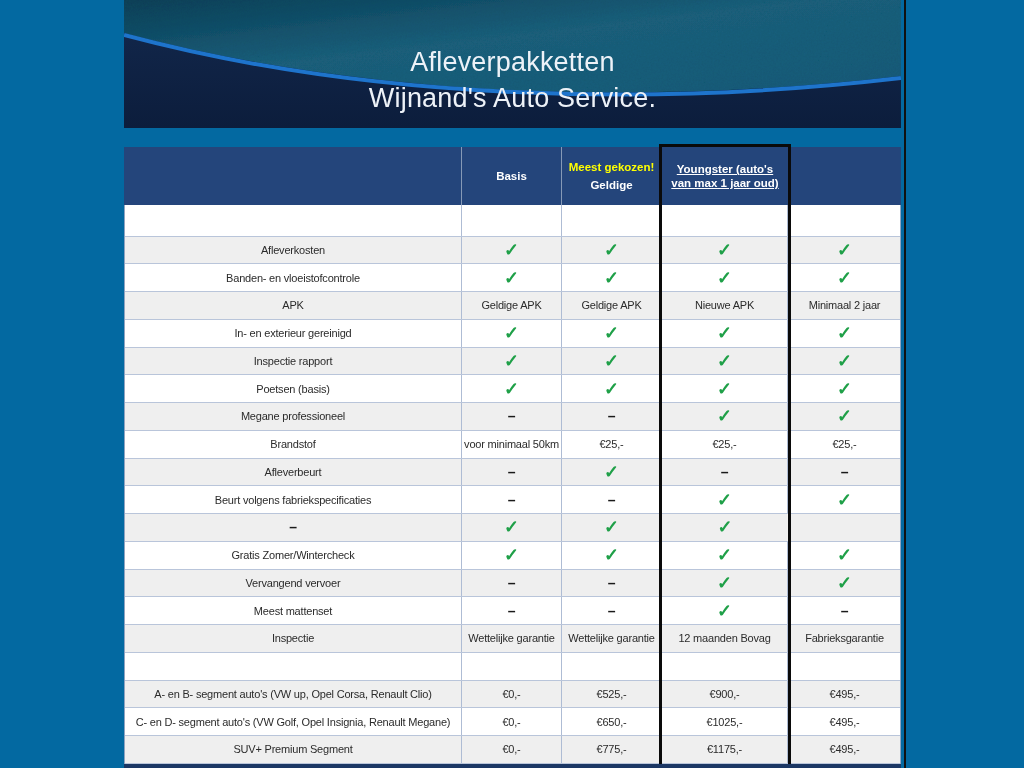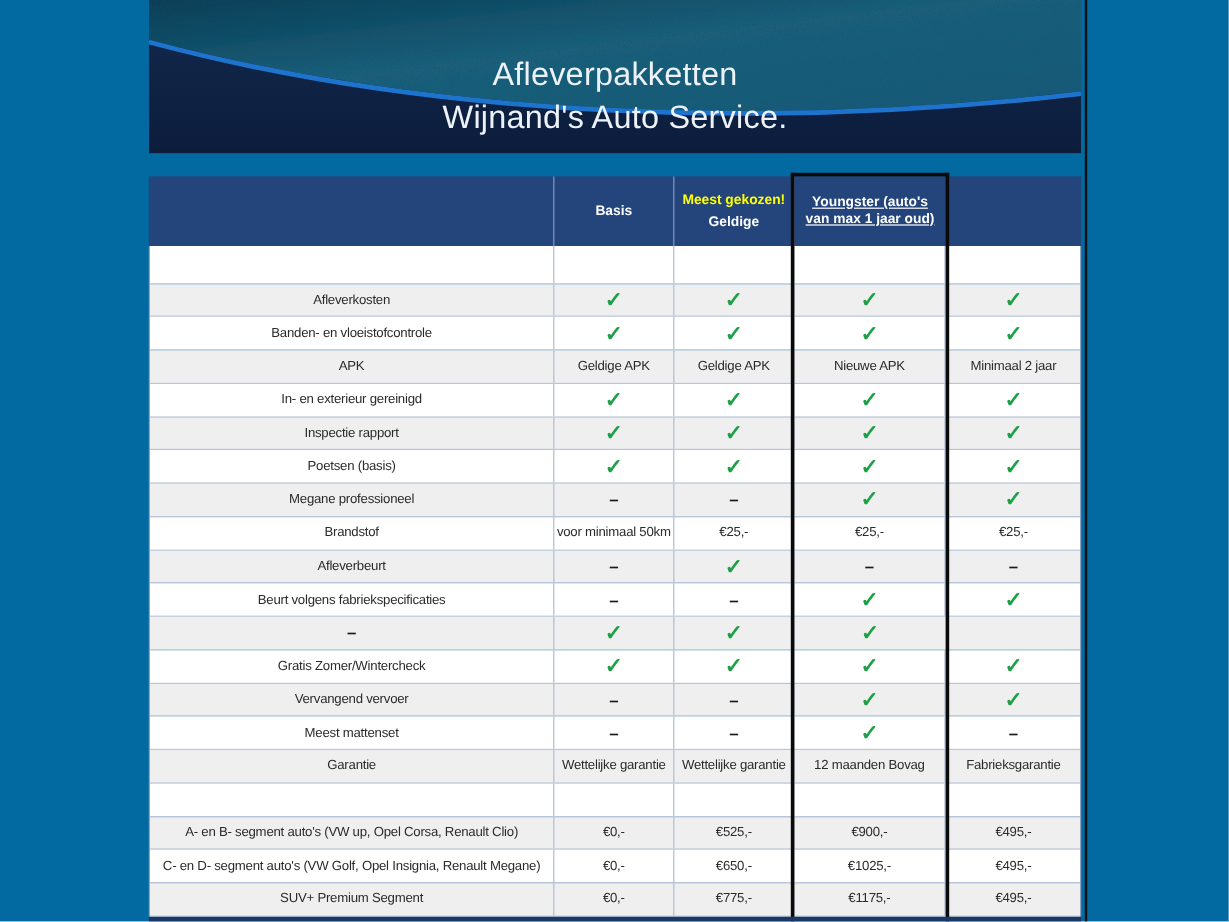--- a/index.html
+++ b/index.html
@@ -302,21 +302,21 @@
             <span class="dash">–</span>
           </div>
           <div class="td">
             <span class="check">✓</span>
           </div>
           <div class="td">
             <span class="dash">–</span>
           </div>
         </div>
         <div class="tr alt">
-          <div class="td">Garantie</div>
+          <div class="td">Inspectie</div>
           <div class="td">Wettelijke garantie</div>
           <div class="td">Wettelijke garantie</div>
           <div class="td">12 maanden Bovag</div>
           <div class="td">Fabrieksgarantie</div>
         </div>
         <div class="tr">
           <div class="td"></div>
           <div class="td"></div>
           <div class="td"></div>
           <div class="td"></div>

